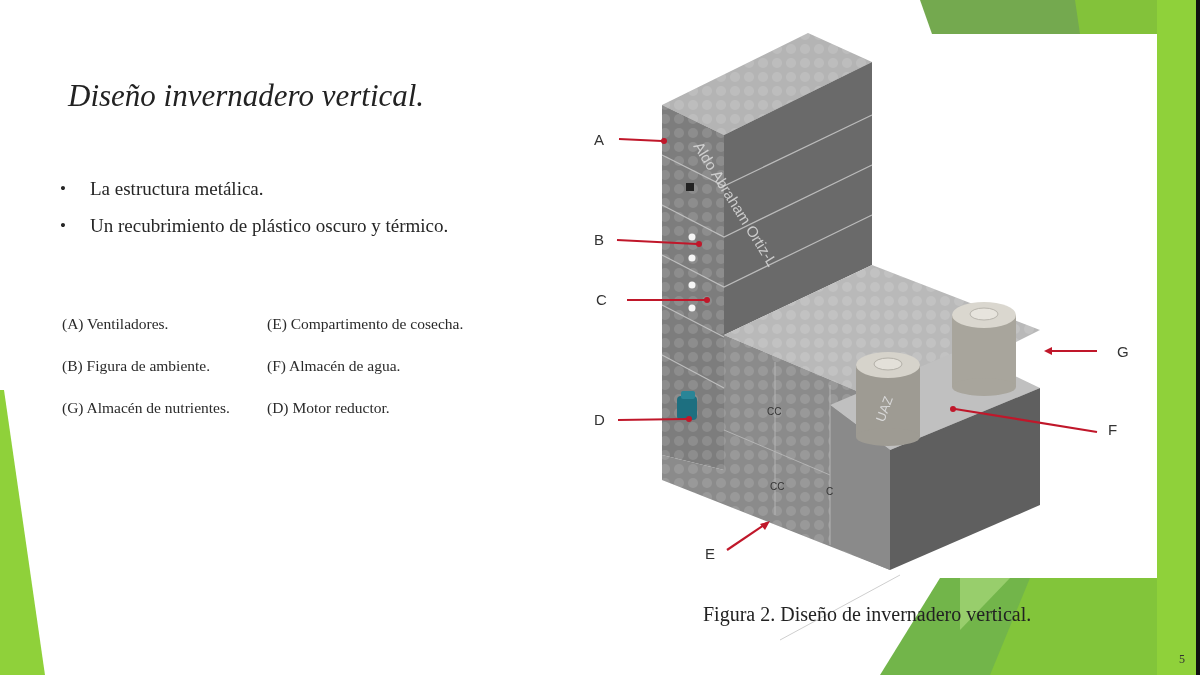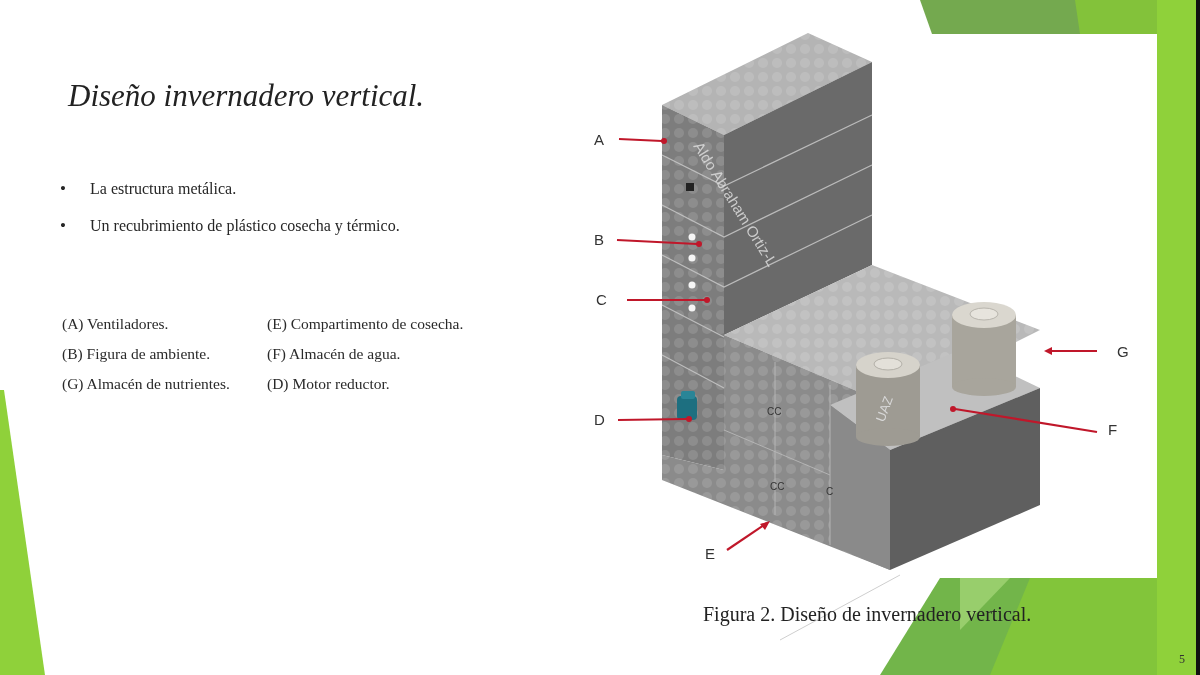--- a/index.html
+++ b/index.html
@@ -12,29 +12,29 @@
     .deco { position: absolute; left: 0; top: 0; width: 1200px; height: 675px; pointer-events: none; }
 
     .title {
       position: absolute; left: 68px; top: 78px;
       font-family: "Liberation Serif", serif; font-style: italic;
       font-size: 31px; color: #222;
     }
     .bullets { position: absolute; left: 60px; top: 170px; width: 420px; list-style: none; }
     .bullets li {
       position: relative; padding-left: 30px;
-      font-size: 16px; line-height: 37px; color: #262626;
+      font-size: 19px; line-height: 37px; color: #262626;
     }
     .bullets li::before {
       content: "\2022"; position: absolute; left: 0; top: 0; font-size: 17px;
     }
     .legend {
       position: absolute; left: 62px; top: 313px; width: 440px;
       display: grid; grid-template-columns: 205px 235px;
-      row-gap: 0px; font-size: 15.5px; color: #2a2a2a; line-height: 22px;
+      row-gap: 12px; font-size: 15.5px; color: #2a2a2a; line-height: 22px;
     }
     .legend .cell { padding-bottom: 8px; }
     .fig-label {
       position: absolute; font-family: "Liberation Sans", sans-serif;
       font-size: 15px; color: #333;
     }
     .caption {
       position: absolute; left: 703px; top: 603px;
       font-size: 20px; color: #222;
     }
@@ -60,21 +60,21 @@
 
     <polygon points="0,390 4,390 45,675 0,675" fill="#8fd13a"></polygon>
 
     <rect x="1196" y="0" width="4" height="675" fill="#111"></rect>
   </svg>
 
   <div class="title">Diseño invernadero vertical.</div>
 
   <ul class="bullets">
     <li>La estructura metálica.</li>
-    <li>Un recubrimiento de plástico cosecha y térmico.</li>
+    <li>Un recubrimiento de plástico oscuro y térmico.</li>
   </ul>
 
   <div class="legend">
     <div class="cell">(A) Ventiladores.</div>
     <div class="cell">(E) Compartimento de cosecha.</div>
     <div class="cell">(B) Figura de ambiente.</div>
     <div class="cell">(F) Almacén de agua.</div>
     <div class="cell">(G) Almacén de nutrientes.</div>
     <div class="cell">(D) Motor reductor.</div>
   </div>

